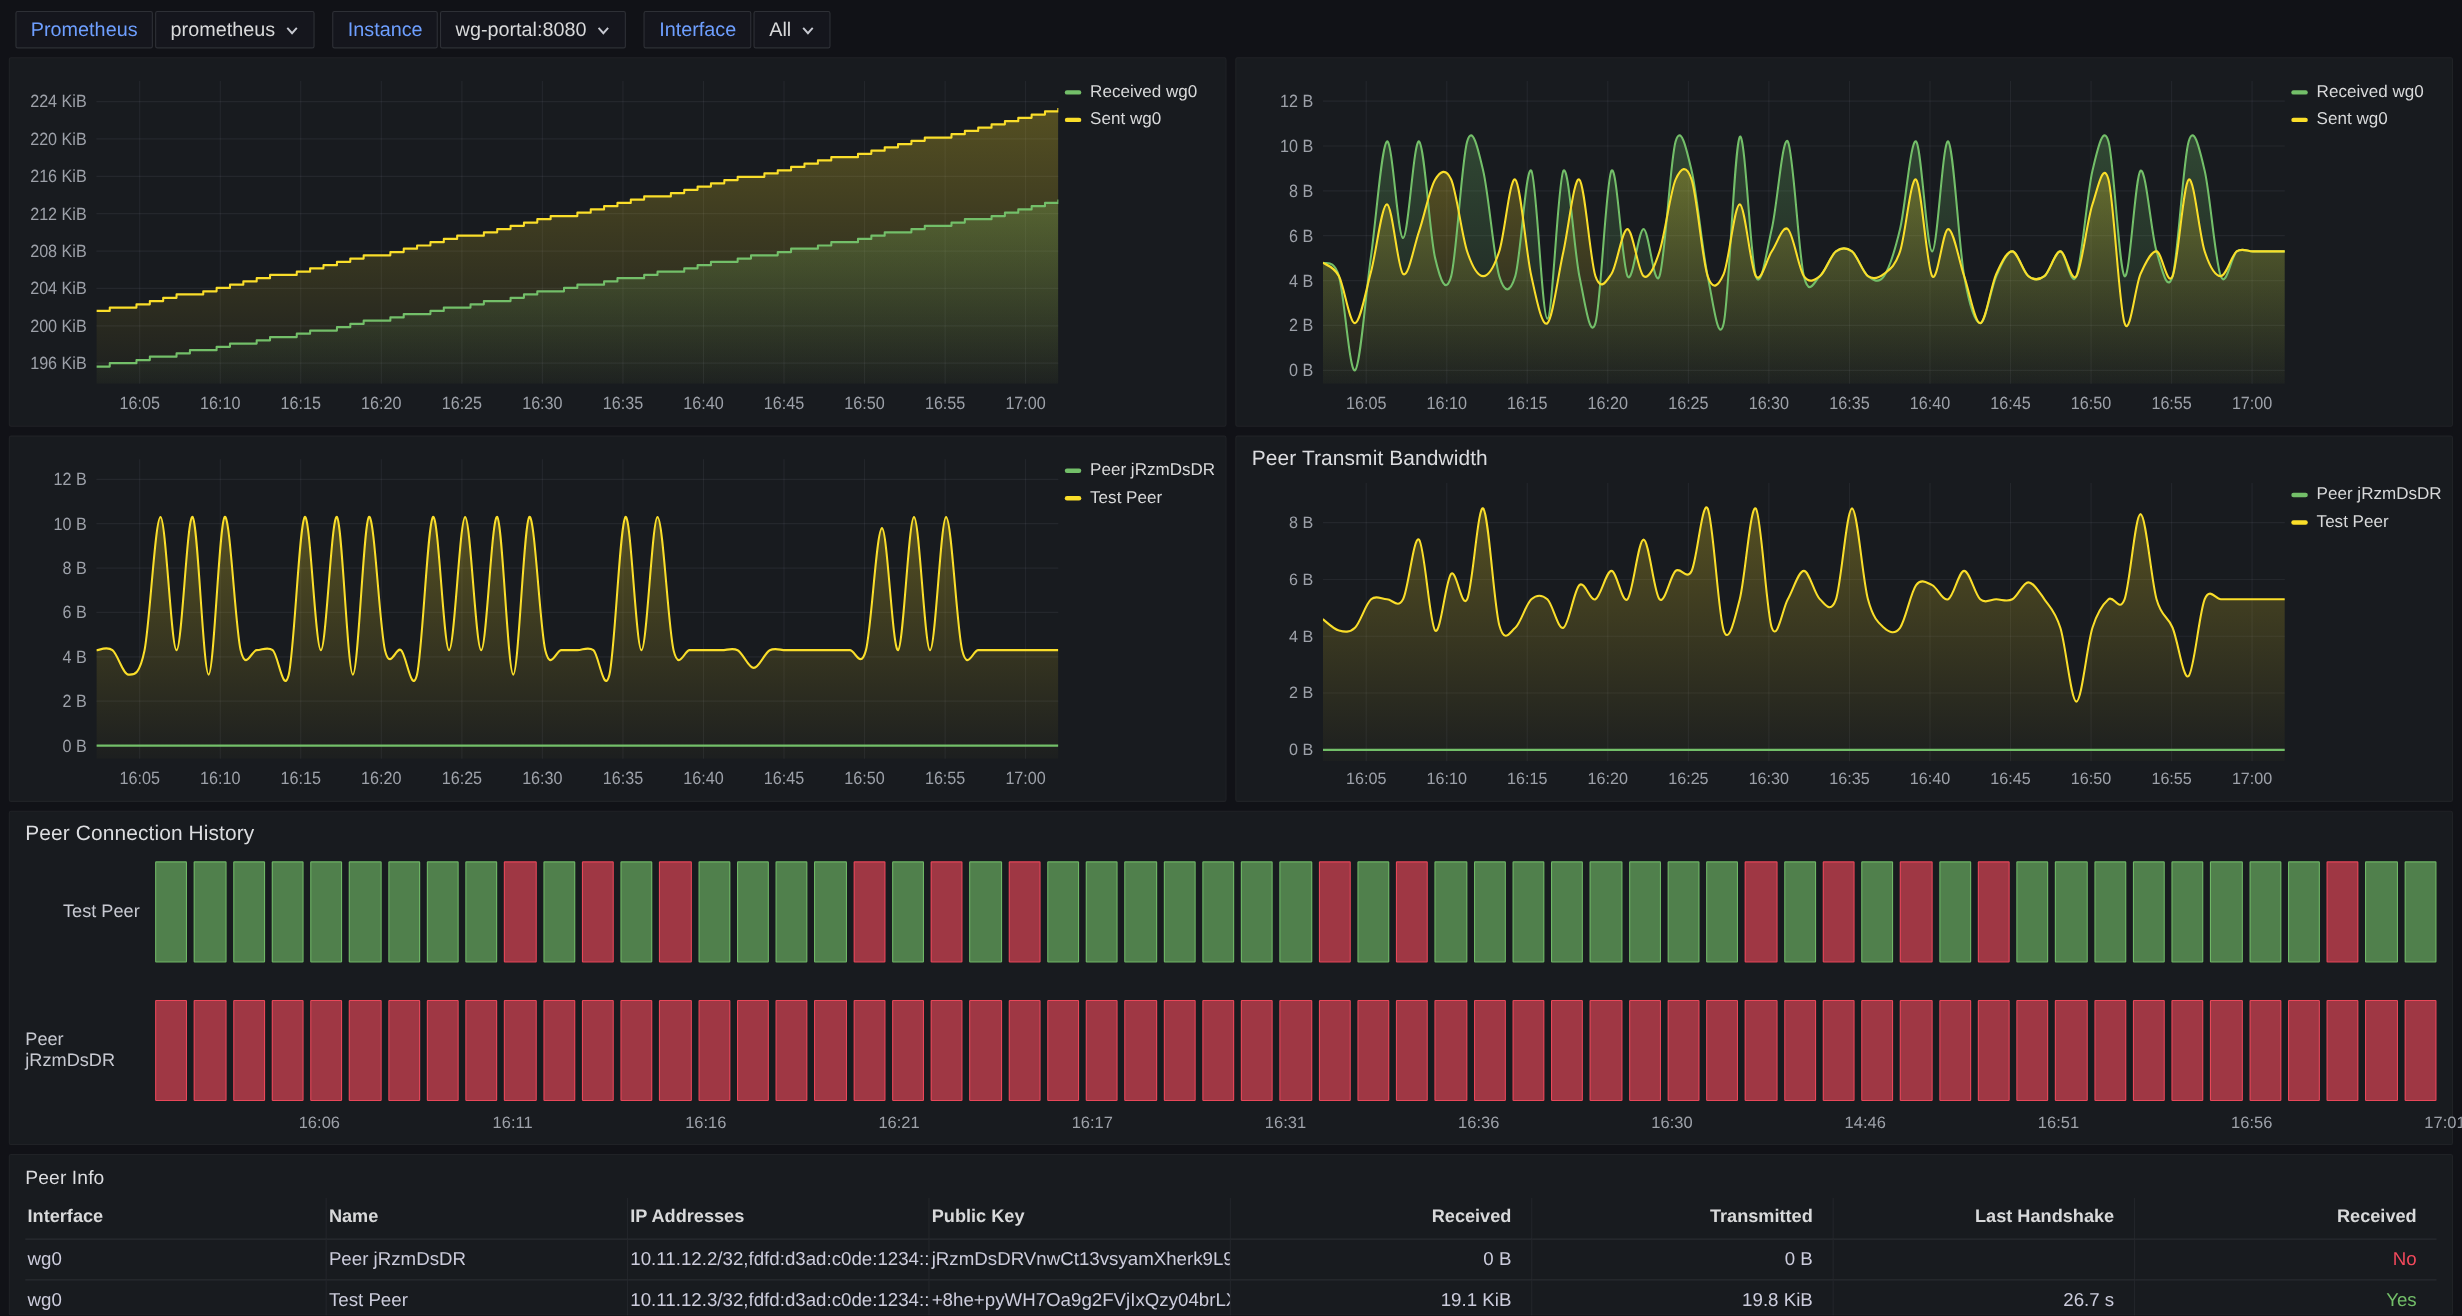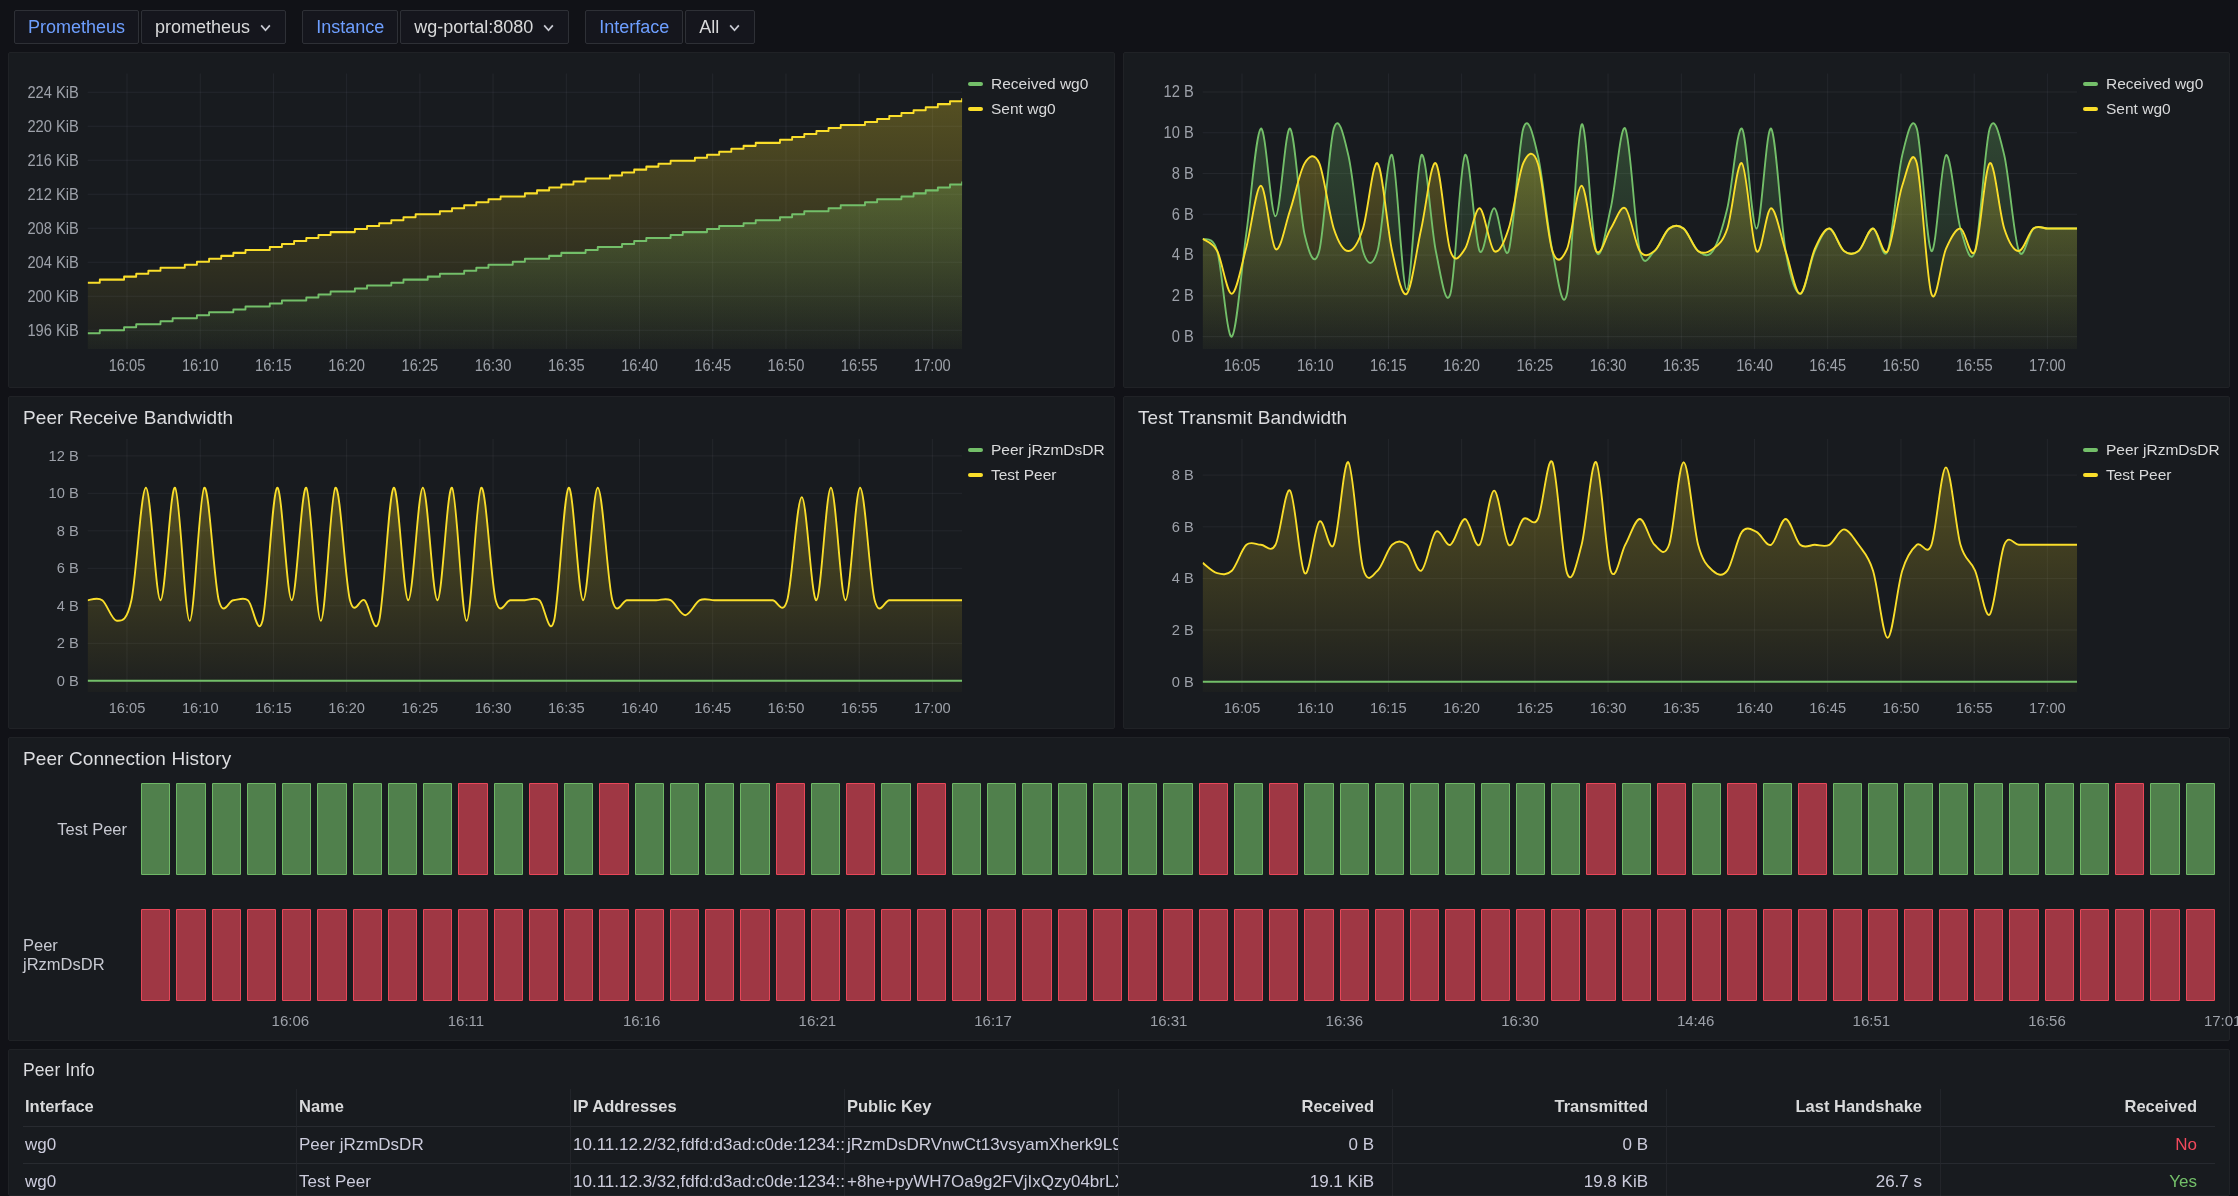--- a/index.html
+++ b/index.html
@@ -237,21 +237,20 @@
               </div>
             </div>
         </div>
       </div>
     </div>
   </div>
 
   <div class="row row2">
     <div class="panel half">
       <div class="panel-inner">
-        <div class="panel-title">Peer Receive Bandwidth</div>
         <div class="chart-wrap">
           <svg class="chart-svg" id="chart-2" viewBox="0 0 965 289" preserveAspectRatio="none">
               <defs>
                 <clipPath id="clip-chart-2">
                   <rect x="66" y="8" width="893" height="253"></rect>
                 </clipPath>
                 <linearGradient id="grad-chart-2-0" x1="0" y1="0" x2="0" y2="1">
                   <stop offset="0" stop-color="#73BF69" stop-opacity="0.27"></stop>
                   <stop offset="1" stop-color="#73BF69" stop-opacity="0.02"></stop>
                 </linearGradient>
@@ -310,21 +309,21 @@
               <div class="legend-item">
                 <span class="legend-dash" style="background:#FADE2A"></span>
                 <span>Test Peer</span>
               </div>
             </div>
         </div>
       </div>
     </div>
     <div class="panel half">
       <div class="panel-inner">
-        <div class="panel-title">Test Transmit Bandwidth</div>
+        <div class="panel-title">Peer Transmit Bandwidth</div>
         <div class="chart-wrap">
           <svg class="chart-svg" id="chart-3" viewBox="0 0 965 289" preserveAspectRatio="none">
               <defs>
                 <clipPath id="clip-chart-3">
                   <rect x="66" y="8" width="893" height="253"></rect>
                 </clipPath>
                 <linearGradient id="grad-chart-3-0" x1="0" y1="0" x2="0" y2="1">
                   <stop offset="0" stop-color="#73BF69" stop-opacity="0.27"></stop>
                   <stop offset="1" stop-color="#73BF69" stop-opacity="0.02"></stop>
                 </linearGradient>

